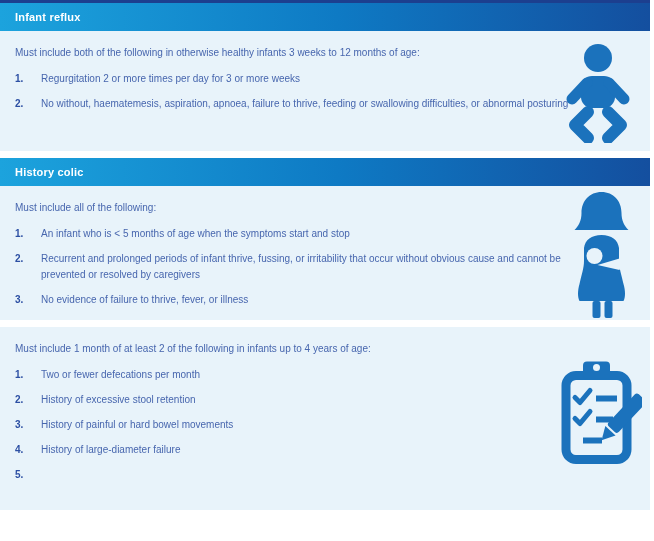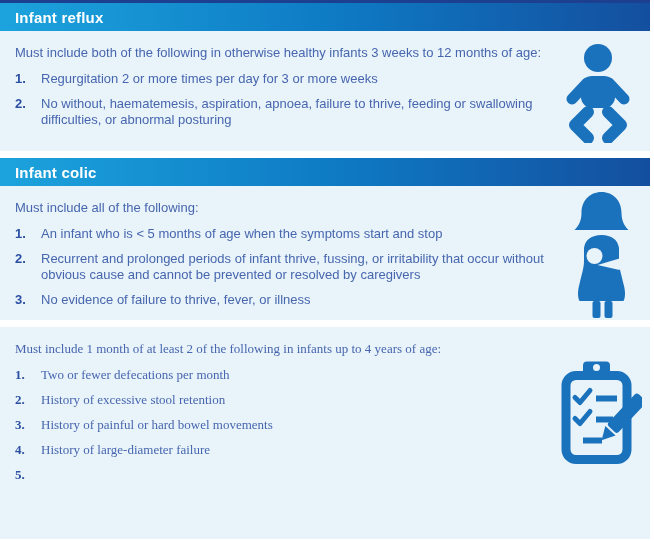--- a/index.html
+++ b/index.html
@@ -6,31 +6,31 @@
   body{
     width:654px;height:541px;background:#ffffff;overflow:hidden;
     font-family:"Liberation Sans",sans-serif;
   }
   .canvas{position:relative;width:650px;height:541px;}
   .top-strip{height:3px;width:100%;background:var(--topline);}
   .section{width:100%;}
   .section + .section{margin-top:7px;}
   .sec-header{
     box-sizing:border-box;height:28px;display:flex;align-items:center;
-    padding:0 15px;color:var(--header-text);font-weight:bold;font-size:15px;
+    padding:0 15px;color:var(--header-text);font-weight:bold;font-size:11px;
     letter-spacing:.2px;
     background:linear-gradient(90deg,var(--grad1) 0%,var(--grad2) 52%,var(--grad3) 100%);
   }
   .sec-body{
     box-sizing:border-box;position:relative;background:var(--panel);
-    padding:14px 0 0 15px;color:var(--text);font-size:13px;line-height:16px;
+    padding:14px 0 0 15px;color:var(--text);font-size:10px;line-height:16px;
   }
   #body-0{height:120px;}
   #body-1{height:134px;}
-  #body-2{height:212px;font-family:Liberation Serif, serif;}
+  #body-2{height:183px;}
   .intro{margin:0 0 10px 0;max-width:545px;}
   .items{margin:0;padding:0;list-style:none;}
   .item{display:flex;margin:0 0 9px 0;}
   .num{font-weight:bold;color:var(--num);flex:0 0 17px;}
   .txt{max-width:540px;margin-left:9px;}
   .icon-wrap{position:absolute;color:var(--icon);}
   #icon-baby{top:10px;right:8px;width:88px;height:102px;}
   #icon-mother{top:3px;right:13px;width:71px;height:130px;}
   #icon-clipboard{top:33px;right:8px;width:88px;height:107px;}
   svg{display:block;width:100%;height:100%;}
@@ -65,21 +65,21 @@
           <path d="M55 41 L70 57" stroke="currentColor" stroke-width="11" stroke-linecap="round" fill="none"></path>
           <path d="M34 70 L21 83 L34 96" stroke="currentColor" stroke-width="12" stroke-linecap="round" stroke-linejoin="round" fill="none"></path>
           <path d="M54 70 L67 83 L54 96" stroke="currentColor" stroke-width="12" stroke-linecap="round" stroke-linejoin="round" fill="none"></path>
         </svg>
       </div>
     </div>
   </section>
 
   <section class="section">
     <div class="sec-header">
-      <span>Infant colic</span>
+      <span>History colic</span>
     </div>
     <div class="sec-body" id="body-1">
       <p class="intro">Must include all of the following:</p>
       <ul class="items">
         <li class="item">
           <span class="num">1.</span>
           <span class="txt">An infant who is &lt; 5 months of age when the symptoms start and stop</span>
         </li>
         <li class="item">
           <span class="num">2.</span>

